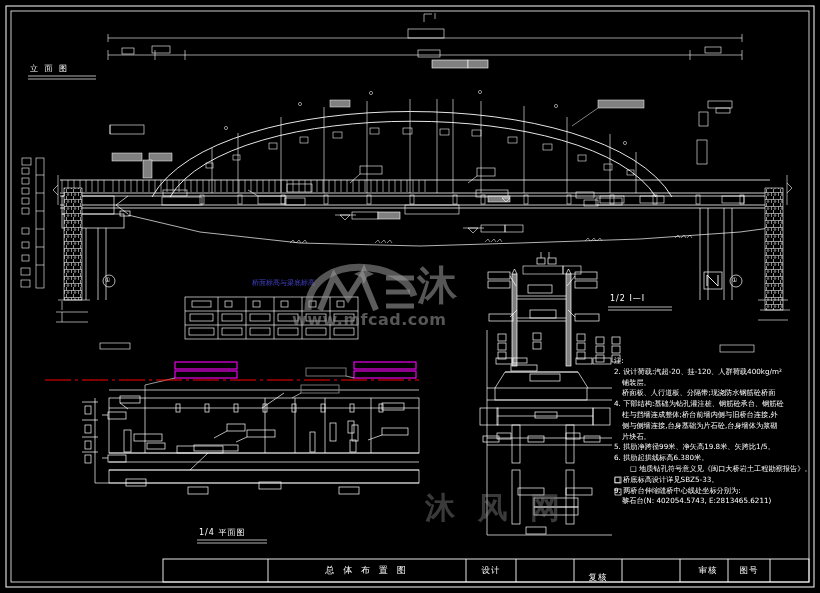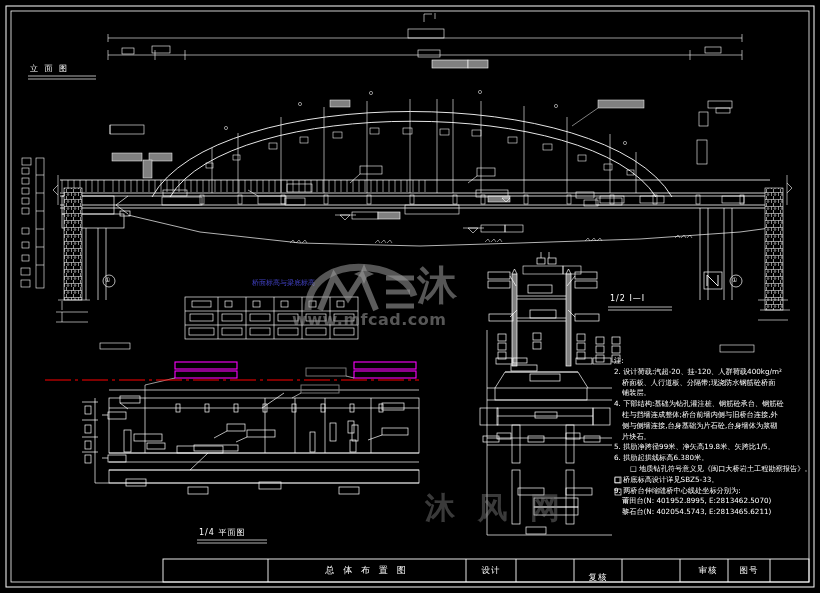--- a/index.html
+++ b/index.html
@@ -565,32 +565,31 @@
 
   <div class="cadtxt zh" style="left:252px;top:278px;color:#4040c0;font-size:7px;">桥面标高与梁底标高</div>
 
   <div class="cadtxt zh" style="left:105px;top:276px;font-size:6px;color:#fff;">①</div>
   <div class="cadtxt zh" style="left:732px;top:276px;font-size:6px;color:#fff;">①</div>
 
   <div id="notes-block" style="position:absolute;left:614px;top:356px;width:196px;">
     <div class="note zh" style="position:relative;left:0;top:0;">注:</div>
     <div id="notes-list">
         <div class="note zh" style="position: relative; padding-left: 0px;">2. 设计荷载:汽超-20、挂-120、人群荷载400kg/m²</div>
+        <div class="note zh" style="position: relative; padding-left: 8px;">   铺装层。</div>
         <div class="note zh" style="position: relative; padding-left: 8px;">   桥面板、人行道板、分隔带;现浇防水钢筋砼桥面</div>
-        <div class="note zh" style="position: relative; padding-left: 8px;">   铺装层。</div>
         <div class="note zh" style="position: relative; padding-left: 0px;">4. 下部结构:基础为钻孔灌注桩、钢筋砼承台、钢筋砼</div>
         <div class="note zh" style="position: relative; padding-left: 8px;">   柱与挡墙连成整体;桥台前墙内侧与旧桥台连接,外</div>
         <div class="note zh" style="position: relative; padding-left: 8px;">   侧与侧墙连接,台身基础为片石砼,台身墙体为浆砌</div>
         <div class="note zh" style="position: relative; padding-left: 8px;">   片块石。</div>
         <div class="note zh" style="position: relative; padding-left: 0px;">5. 拱肋净跨径99米、净矢高19.8米、矢跨比1/5。</div>
         <div class="note zh" style="position: relative; padding-left: 0px;">6. 拱肋起拱线标高6.380米。</div>
         <div class="note zh" style="position: relative; padding-left: 16px;">□ 地质钻孔符号意义见《闽口大桥岩土工程勘察报告》。</div>
         <div class="note zh" style="position: relative; padding-left: 0px;">□ 桥底标高设计详见SBZ5-33。</div>
         <div class="note zh" style="position: relative; padding-left: 0px;">9. 两桥台伸缩缝桥中心线处坐标分别为:</div>
-        <div class="note zh" style="position: relative; padding-left: 8px;">   莆田台(N: 401952.8995, E:2813462.5070)</div>
         <div class="note zh" style="position: relative; padding-left: 8px;">   黎石台(N: 402054.5743, E:2813465.6211)</div>
       </div>
   </div>
 
   <div class="tb-cell zh" style="left:268px;top:559px;width:198px;height:23px;font-size:9px;letter-spacing:3px;">总 体 布 置 图</div>
   <div class="tb-cell zh" style="left:466px;top:559px;width:50px;height:23px;">设计</div>
   <div class="tb-cell zh" style="left:574px;top:559px;width:48px;height:38px;">复核</div>
   <div class="tb-cell zh" style="left:680px;top:559px;width:56px;height:23px;">审核</div>
   <div class="tb-cell zh" style="left:728px;top:559px;width:42px;height:23px;">图号</div>
 

